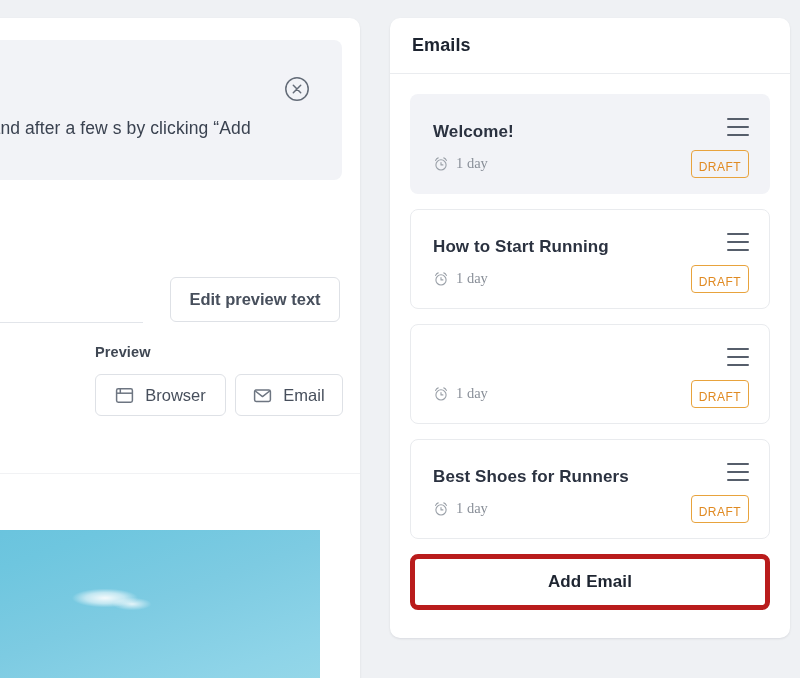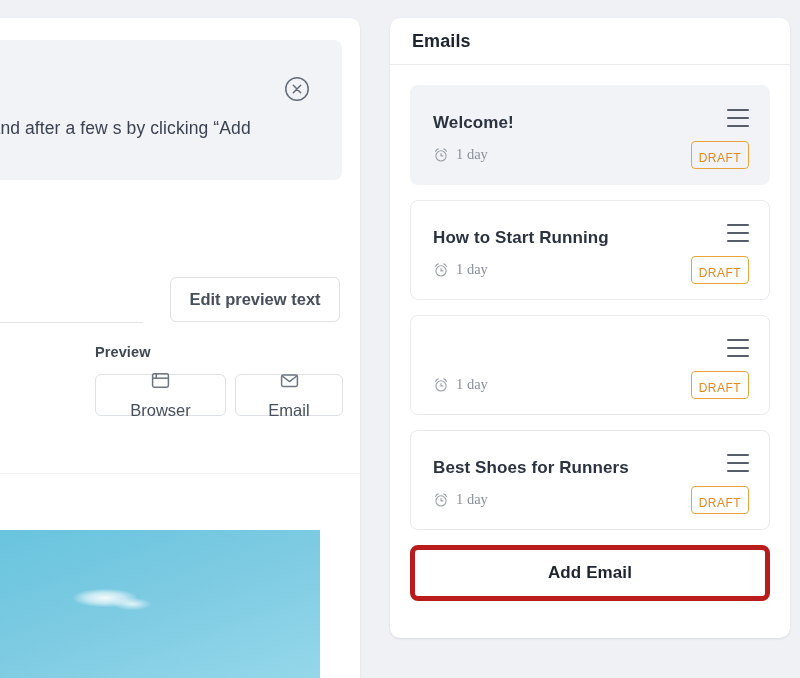--- a/index.html
+++ b/index.html
@@ -105,21 +105,20 @@
     background: #ffffff;
     border: 1px solid #dee1e6;
     border-radius: 6px;
     display: flex;
     align-items: center;
     justify-content: center;
     gap: 11px;
     cursor: pointer;
     font-size: 16.5px;
     color: #474f5c;
-    flex-direction: column;
   }
   .preview-btn.browser { left: 275px; top: 356px; width: 131px; }
   .preview-btn.email   { left: 415px; top: 356px; width: 108px; }
 
   .preview-btn svg { display: block; flex: 0 0 auto; }
 
   .editor-hr {
     position: absolute;
     left: 0;
     top: 455px;
@@ -149,21 +148,21 @@
     top: 18px;
     width: 400px;
     height: 620px;
     background: #ffffff;
     border-radius: 10px;
     box-shadow: 0 1px 3px rgba(16,24,40,0.06), 0 1px 2px rgba(16,24,40,0.04);
     overflow: hidden;
   }
 
   .emails-header {
-    height: 47px;
+    height: 56px;
     border-bottom: 1px solid #eaecef;
     display: flex;
     align-items: center;
     padding: 0 22px;
   }
   .emails-title {
     font-size: 18px;
     font-weight: 700;
     color: #1d2430;
     letter-spacing: 0.1px;

